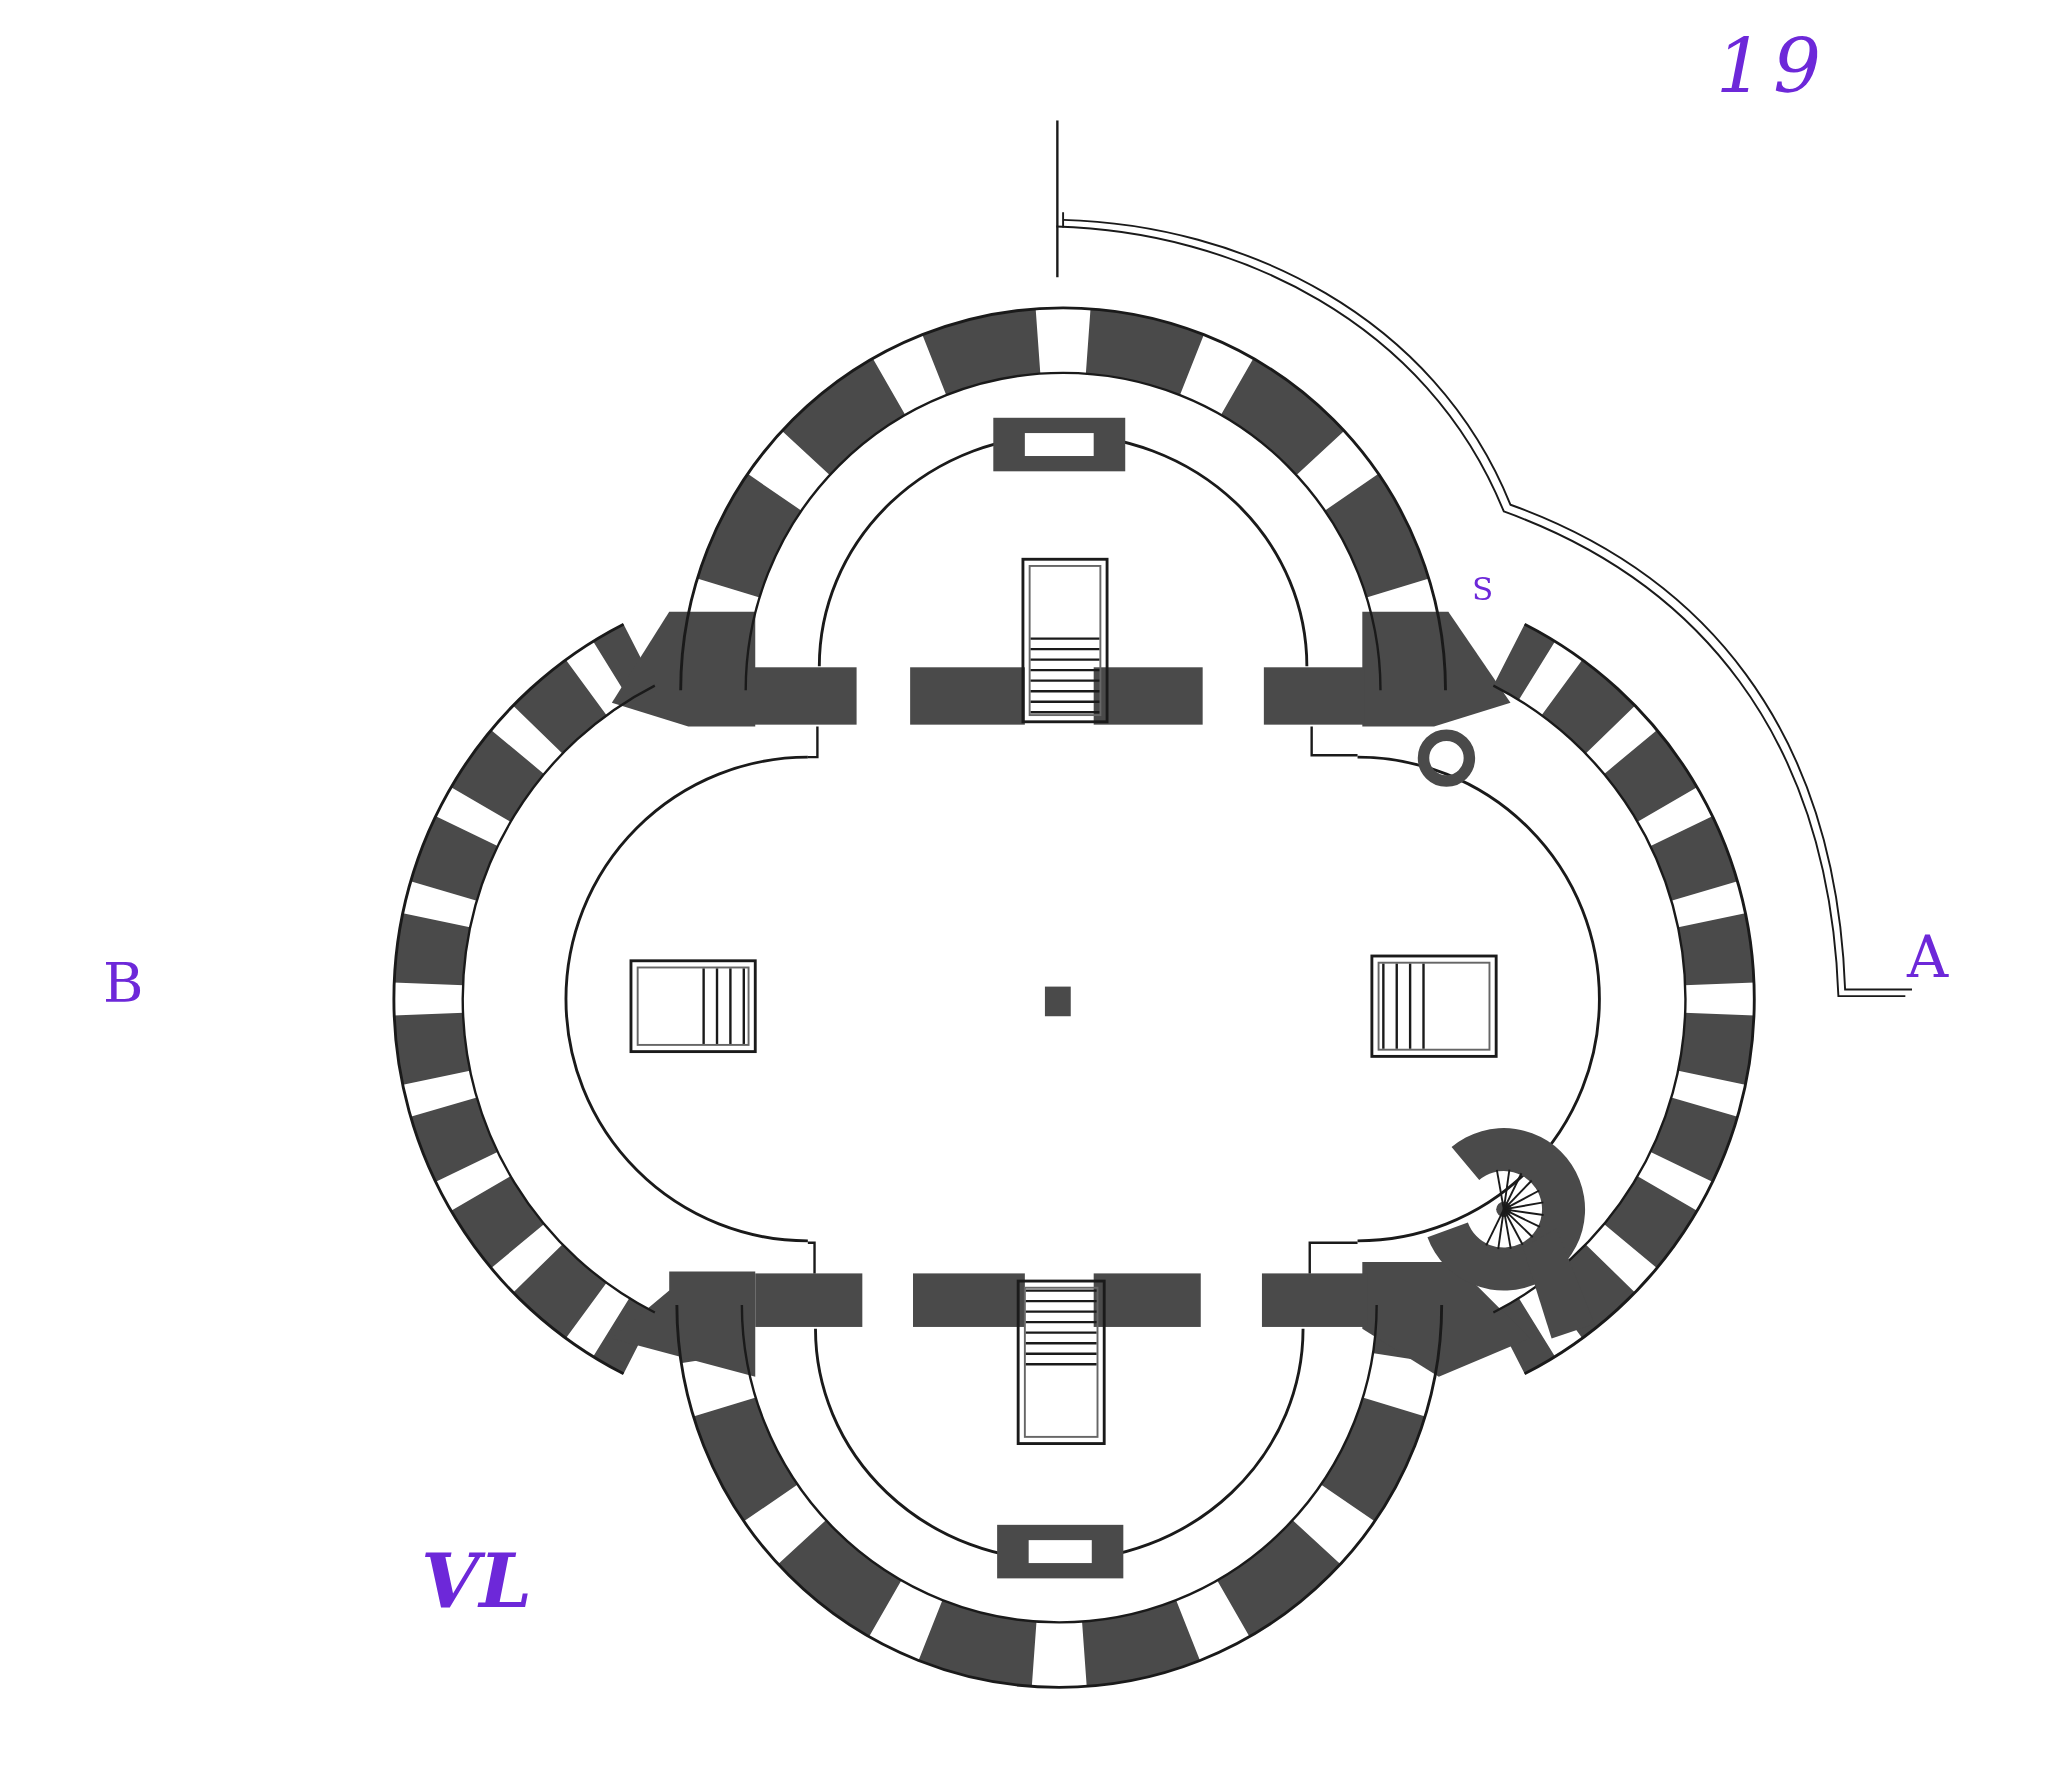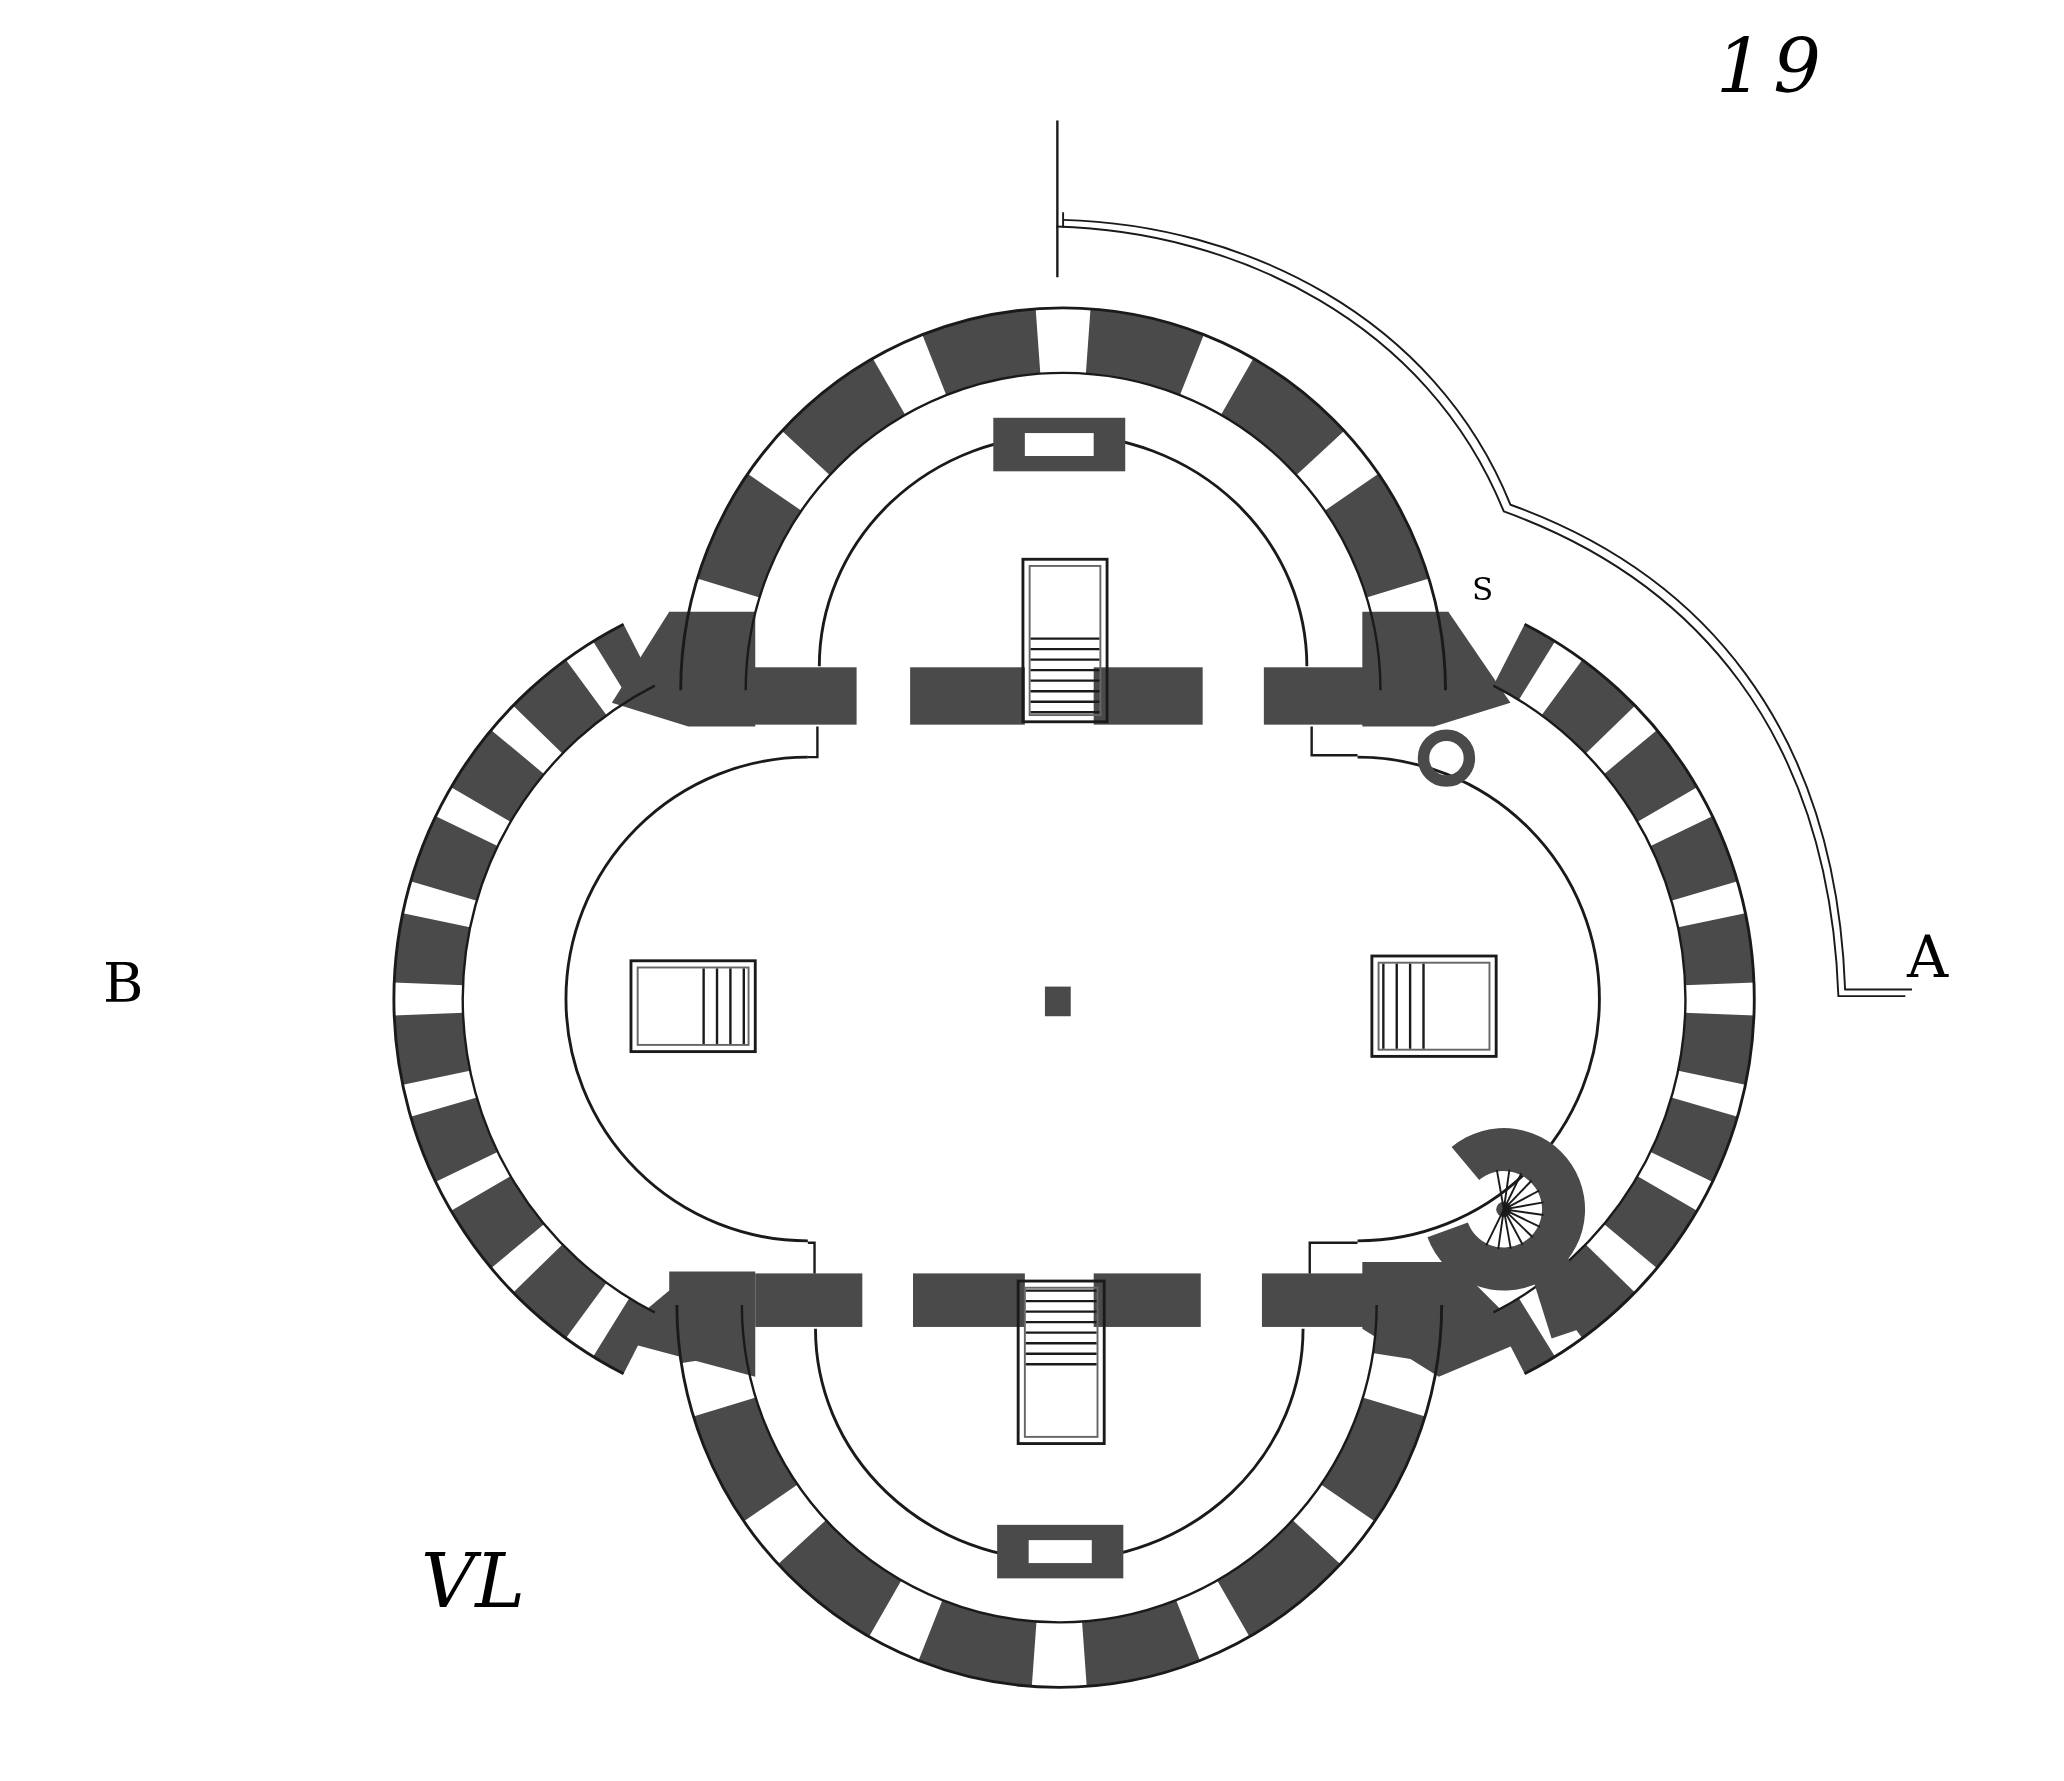--- a/index.html
+++ b/index.html
@@ -1,29 +1,29 @@
 <!DOCTYPE html>
 <html><head>
 <meta charset="utf-8">
 <style>
   html, body { margin: 0; padding: 0; background: #ffffff; }
   body { width: 2065px; height: 1782px; position: relative; overflow: hidden; }
   #plan { position: absolute; left: 0; top: 0; width: 2065px; height: 1782px; }
   .label {
     position: absolute;
     font-family: "DejaVu Serif", "Liberation Serif", serif;
-    color: #000000;
+    color: #6d28d9;
     line-height: 1;
     font-style: italic;
   }
   #page-number { left: 1716px; top: 29px; font-size: 75px; letter-spacing: 9.6px; }
   #label-a { left: 1907px; top: 929px; font-size: 57px; font-style: normal; }
   #label-b { left: 103px; top: 956px; font-size: 55px; font-style: normal; }
   #label-s { left: 1472px; top: 574px; font-size: 31px; font-style: normal; }
-  #monogram { left: 421px; top: 1544px; font-size: 75px; }
+  #monogram { left: 421px; top: 1544px; font-size: 75px; font-weight: bold; }
 </style>
 </head>
 <body>
 
 <svg id="plan" xmlns="http://www.w3.org/2000/svg" width="2065" height="1782" viewBox="0 0 2160 1864">
   <g id="walls">
       <path d="M652.2441801145994 1437.042870642882 A440 440 0 0 1 652.2441801145993 652.9571293571182 L684.9314960958468 717.1095990986806 A368 368 0 0 0 684.9314960958468 1372.8904009013195Z" fill="#4a4a4a"></path>
       <path d="M619.8742124269152 1419.9648233415703 A441 441 0 0 1 591.2945202939472 1400.687577589149 L635.0410180224005 1341.0030407601307 A367 367 0 0 0 658.8250248541448 1357.0455559327806Z" fill="#ffffff"></path>
       <path d="M536.0571395133987 1352.6704550449133 A441 441 0 0 1 512.9899742128625 1327.0517725805041 L569.8760102859877 1279.7233572268594 A367 367 0 0 0 589.0724947877944 1301.0432131552907Z" fill="#ffffff"></path>
       <path d="M471.0097730179596 1267.0978319213705 A441 441 0 0 1 454.82552133410326 1236.6596814577158 L521.4715789787208 1204.4990999886206 A367 367 0 0 0 534.9401058902295 1229.8297150003243Z" fill="#ffffff"></path>

